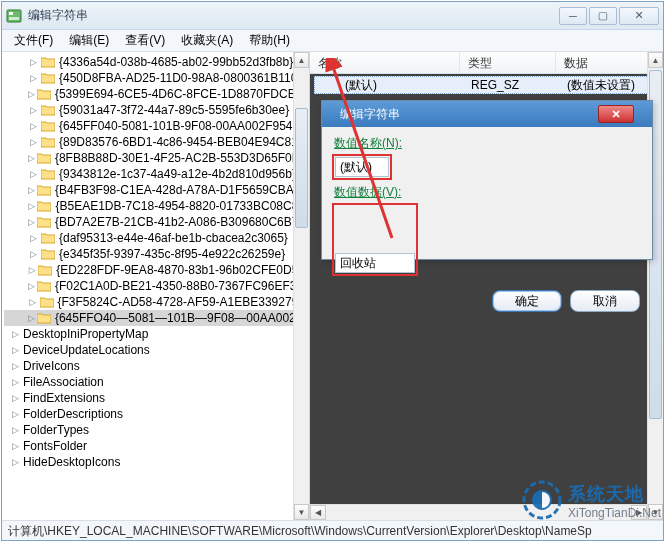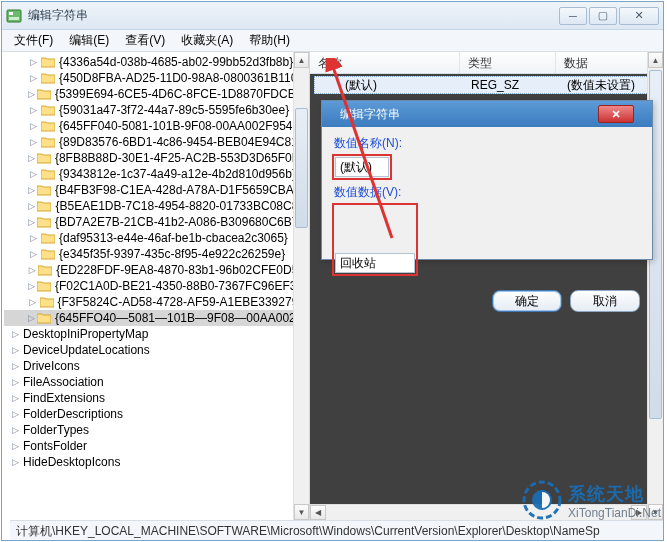--- a/index.html
+++ b/index.html
@@ -38,29 +38,29 @@
 .col1 { width: 150px; } .col2 { width: 96px; } .col3 { flex: 1; }
 .listrow { display: flex; align-items: center; height: 18px; background: #e6eef9; border: 1px dotted #7fa8d6; margin: 2px 4px 0 4px; }
 .listrow .cell { padding: 0 6px; display:flex; align-items:center; }
 .valicon { width:14px; height:14px; margin-right:4px; display:inline-flex;padding-left:20px;}
 .scroll-h { position:absolute; left:0; right:16px; bottom:0; height:16px; background:#f0f0f0; border-top:1px solid #e0e0e0; display:flex;}
 .scroll-h .arrow { width:16px; background:linear-gradient(#fdfdfd,#e8e8e8); border:1px solid #c9c9c9; display:flex; align-items:center; justify-content:center; font-size:8px; color:#555;}
 .scroll-h .track { flex:1; }
 .listpane .scrollbar-v { border-left:1px solid #e0e0e0;}
 .listpane .scrollbar-v .thumb { top:2px; height:80%; }
 
-.statusbar { height: 20px; border-top: 1px solid #d6dfe7; background: #f3f6fa; padding: 2px 6px; color: #333; white-space: nowrap; overflow: hidden; margin-left: 8px; }
+.statusbar { height: 20px; border-top: 1px solid #d6dfe7; background: #f3f6fa; padding: 2px 6px; color: #333; white-space: nowrap; overflow: hidden; }
 
 
 .dialog { position: absolute; left: 321px; top: 100px; width: 332px; height: 160px; background: #f0f0f0; border: 1px solid #6b8aa8; box-shadow: 2px 2px 6px rgba(0,0,0,.2); }
 .dlgtitle { height: 26px; background: linear-gradient(#5c9bd6,#3b7bbf); display: flex; align-items: center; padding: 0 18px; color: #fff; }
 .dlgtitle .t { flex:1; }
 .dlgclose { width: 36px; height: 18px; background: linear-gradient(#e88,#c33); border:1px solid #922; border-radius:2px; color:#fff; display:flex; align-items:center; justify-content:center; font-size:11px; font-weight:bold;}
 .dlgbody { padding: 8px 12px; }
-.dlglabel { color:#1d4ed8; margin-bottom:2px; }
+.dlglabel { color:#15803d; margin-bottom:2px;text-decoration:underline; }
 .dlginput { width: 100%; height: 20px; border: 1px solid #b5c4d3; background:#fff; padding: 2px 4px; color:#000; margin-bottom:6px; }
 .redbox { border: 2px solid #d33; padding: 1px; margin-left: -2px; }
 .dlgbtns { display:flex; justify-content:flex-end; gap:8px; padding: 6px 12px 10px; }
 .dlgbtn { width: 70px; height: 22px; border:1px solid #8fa9c4; border-radius:8px; background:linear-gradient(#fefefe,#e4ecf4); text-align:center; line-height:20px; cursor:default;}
 .dlgbtn.primary { border:1px solid #3f77b5; box-shadow: 0 0 0 1px #9fc3e8 inset; }
 
 
 .arrowov { position:absolute; left:322px; top:58px; pointer-events:none; }
 
 

